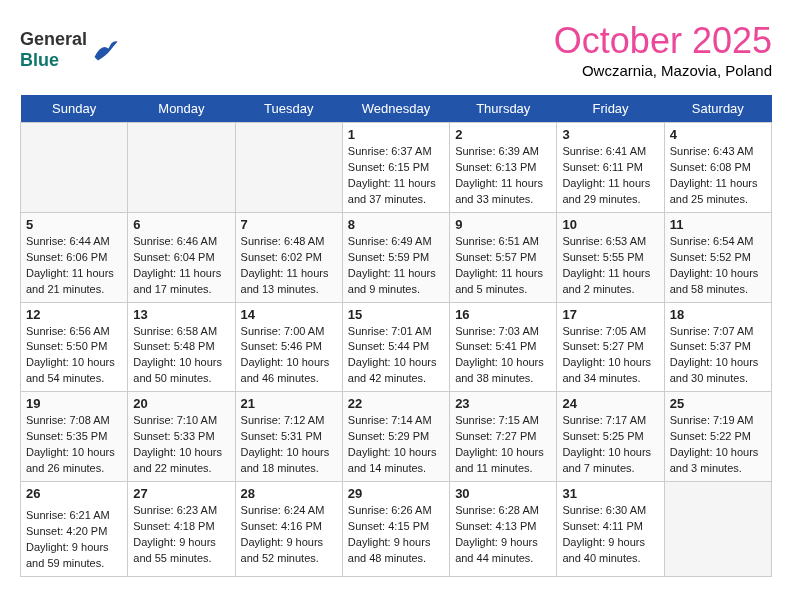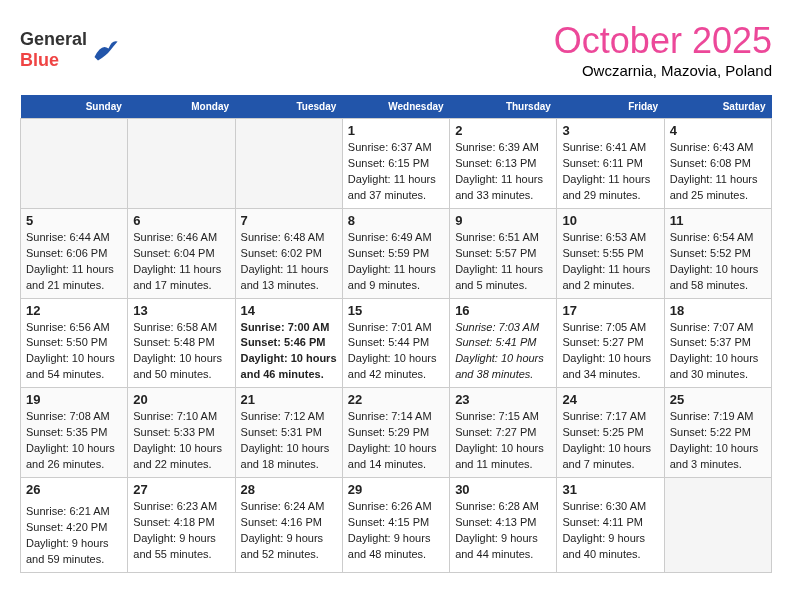--- a/index.html
+++ b/index.html
@@ -20,21 +20,21 @@
       display: flex;
       align-items: center;
     }
     .logo-text {
       display: flex;
       flex-direction: column;
       font-size: 18px;
       font-weight: bold;
     }
     .logo-general { color: #333; }
-    .logo-blue { color: #ef4444; }
+    .logo-blue { color: #0f766e; }
     .logo-bird {
       width: 28px;
       height: 28px;
       margin-left: 4px;
     }
     .title-block { text-align: right; }
     .month-title {
       font-size: 36px;
       font-weight: normal;
       color: #ec4899;
@@ -44,24 +44,24 @@
       color: #000000;
     }
     table {
       width: 100%;
       border-collapse: collapse;
       table-layout: fixed;
     }
     th {
       background-color: #2255aa;
       color: #fff;
-      text-align: right;
+      text-align: center;
       padding: 6px 6px;
-      font-size: 10px;
-      font-weight: bold;
+      font-size: 13px;
+      font-weight: normal;
     }
     td {
       border: 1px solid #ccc;
       vertical-align: top;
       padding: 4px 5px;
       font-size: 11px;
       color: #222;
       height: 80px;
       background: #fff;
     }
@@ -208,35 +208,35 @@
         </td>
         <td>
           <div class="day-number">13</div>
           <div class="day-info" style="white-space: pre-line;">Sunrise: 6:58 AM
 Sunset: 5:48 PM
 Daylight: 10 hours
 and 50 minutes.</div>
         </td>
         <td>
           <div class="day-number">14</div>
-          <div class="day-info" style="white-space: pre-line; font-weight: bold;">Sunrise: 7:00 AM
+          <div class="day-info" style="white-space: pre-line;">Sunrise: 7:00 AM
 Sunset: 5:46 PM
 Daylight: 10 hours
 and 46 minutes.</div>
         </td>
         <td>
           <div class="day-number">15</div>
           <div class="day-info" style="white-space: pre-line;">Sunrise: 7:01 AM
 Sunset: 5:44 PM
 Daylight: 10 hours
 and 42 minutes.</div>
         </td>
         <td>
           <div class="day-number">16</div>
-          <div class="day-info" style="white-space: pre-line; font-style: italic;">Sunrise: 7:03 AM
+          <div class="day-info" style="white-space: pre-line;">Sunrise: 7:03 AM
 Sunset: 5:41 PM
 Daylight: 10 hours
 and 38 minutes.</div>
         </td>
         <td>
           <div class="day-number">17</div>
           <div class="day-info" style="white-space: pre-line;">Sunrise: 7:05 AM
 Sunset: 5:27 PM
 Daylight: 10 hours
 and 34 minutes.</div>

